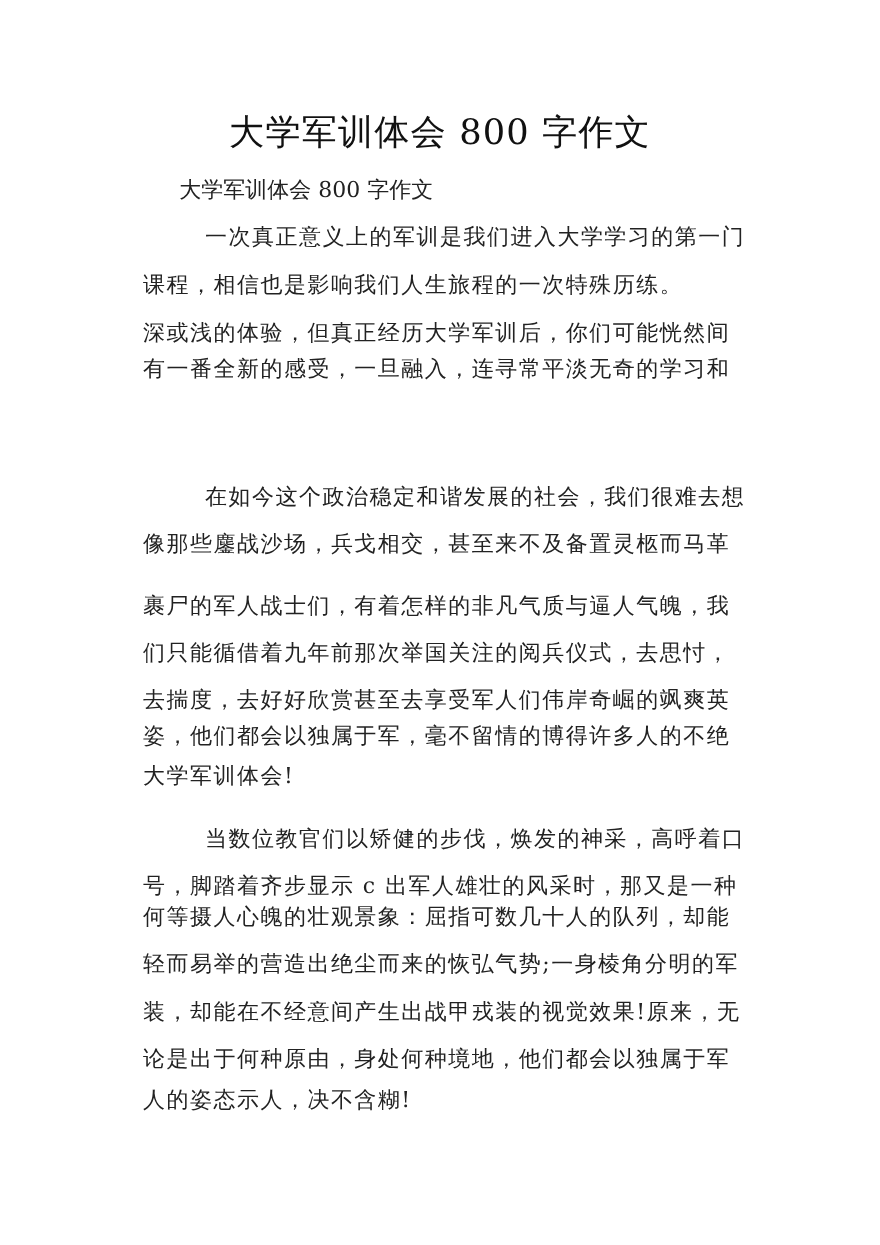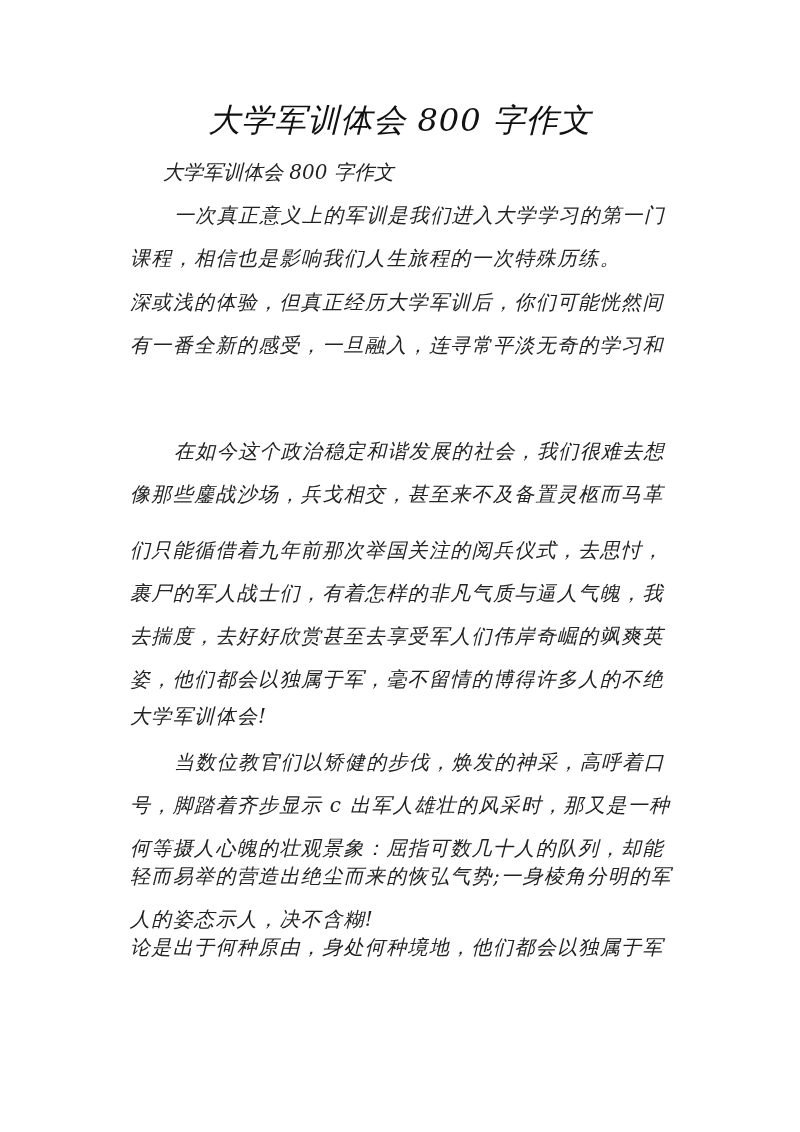--- a/index.html
+++ b/index.html
@@ -1,65 +1,66 @@
 <!DOCTYPE html>
 <html><head>
 <meta charset="utf-8">
 <style>
   html, body { margin: 0; padding: 0; background: #ffffff; }
   body {
     width: 800px; height: 1132px; position: relative; overflow: hidden;
     font-family: "DejaVu Serif", "Liberation Serif", serif;
     color: #1a1a1a;
   }
-  .page { position: absolute; left: 0; top: 0; width: 800px; height: 1132px; background: #fff; font-style: italic; }
+  .page { position: absolute; left: 0; top: 0; width: 800px; height: 1132px; background: #fff; }
   .title {
     position: absolute; left: 0; width: 800px; top: 98px;
     text-align: center; font-size: 32px; line-height: 44px; letter-spacing: 1px;
     color: #111;
   }
   .subtitle {
     position: absolute; left: 163px; top: 158px;
     font-size: 20px; line-height: 28px; color: #222;
   }
   .para { position: absolute; left: 130px; width: 560px; }
   .line {
     display: block; font-size: 20px; line-height: 28px; height: 28px;
     white-space: nowrap; color: #222; letter-spacing: 1.35px;
   }
-  .line.first { padding-left: 44px; }
+  .line.first { padding-left: 44px; text-align: center; }
 </style>
 </head>
 <body>
 
 <div class="page">
   <div class="title">大学军训体会 800 字作文</div>
   <div class="subtitle">大学军训体会 800 字作文</div>
 
   <div class="para" style="top:201px">
     <span class="line first" style="margin-bottom:15px">一次真正意义上的军训是我们进入大学学习的第一门</span>
     <span class="line">课程，相信也是影响我们人生旅程的一次特殊历练。</span>
   </div>
 
   <div class="para" style="top:288px">
-    <span class="line" style="margin-bottom:15px">深或浅的体验，但真正经历大学军训后，你们可能恍然间</span>
+    <span class="line" style="margin-bottom:5px">深或浅的体验，但真正经历大学军训后，你们可能恍然间</span>
     <span class="line" style="margin-bottom:7px">有一番全新的感受，一旦融入，连寻常平淡无奇的学习和</span>
   </div>
 
   <div class="para" style="top:437px">
     <span class="line first" style="margin-bottom:15px">在如今这个政治稳定和谐发展的社会，我们很难去想</span>
     <span class="line" style="margin-bottom:28px">像那些鏖战沙场，兵戈相交，甚至来不及备置灵柩而马革</span>
+    <span class="line" style="margin-bottom:15px">裹尸的军人战士们，有着怎样的非凡气质与逼人气魄，我</span>
     <span class="line" style="margin-bottom:15px">们只能循借着九年前那次举国关注的阅兵仪式，去思忖，</span>
-    <span class="line" style="margin-bottom:15px">裹尸的军人战士们，有着怎样的非凡气质与逼人气魄，我</span>
-    <span class="line" style="margin-bottom:15px">去揣度，去好好欣赏甚至去享受军人们伟岸奇崛的飒爽英</span>
+    <span class="line" style="margin-bottom:4px">去揣度，去好好欣赏甚至去享受军人们伟岸奇崛的飒爽英</span>
     <span class="line" style="margin-bottom:9px">姿，他们都会以独属于军，毫不留情的博得许多人的不绝</span>
     <span class="line">大学军训体会!</span>
   </div>
 
   <div class="para" style="top:748px">
     <span class="line first" style="margin-bottom:15px">当数位教官们以矫健的步伐，焕发的神采，高呼着口</span>
-    <span class="line" style="margin-bottom:15px">号，脚踏着齐步显示 c 出军人雄壮的风采时，那又是一种</span>
-    <span class="line" style="">何等摄人心魄的壮观景象：屈指可数几十人的队列，却能</span>
+    <span class="line" style="">号，脚踏着齐步显示 c 出军人雄壮的风采时，那又是一种</span>
+    <span class="line" style="margin-bottom:15px">何等摄人心魄的壮观景象：屈指可数几十人的队列，却能</span>
     <span class="line" style="margin-bottom:15px">轻而易举的营造出绝尘而来的恢弘气势;一身棱角分明的军</span>
+    <span class="line" style="margin-bottom:15px">装，却能在不经意间产生出战甲戎装的视觉效果!原来，无</span>
+    <span class="line" style="margin-bottom:9px">论是出于何种原由，身处何种境地，他们都会以独属于军</span>
     <span class="line">人的姿态示人，决不含糊!</span>
-    <span class="line" style="margin-bottom:9px">论是出于何种原由，身处何种境地，他们都会以独属于军</span>
   </div>
 </div>
 
 </body></html>

